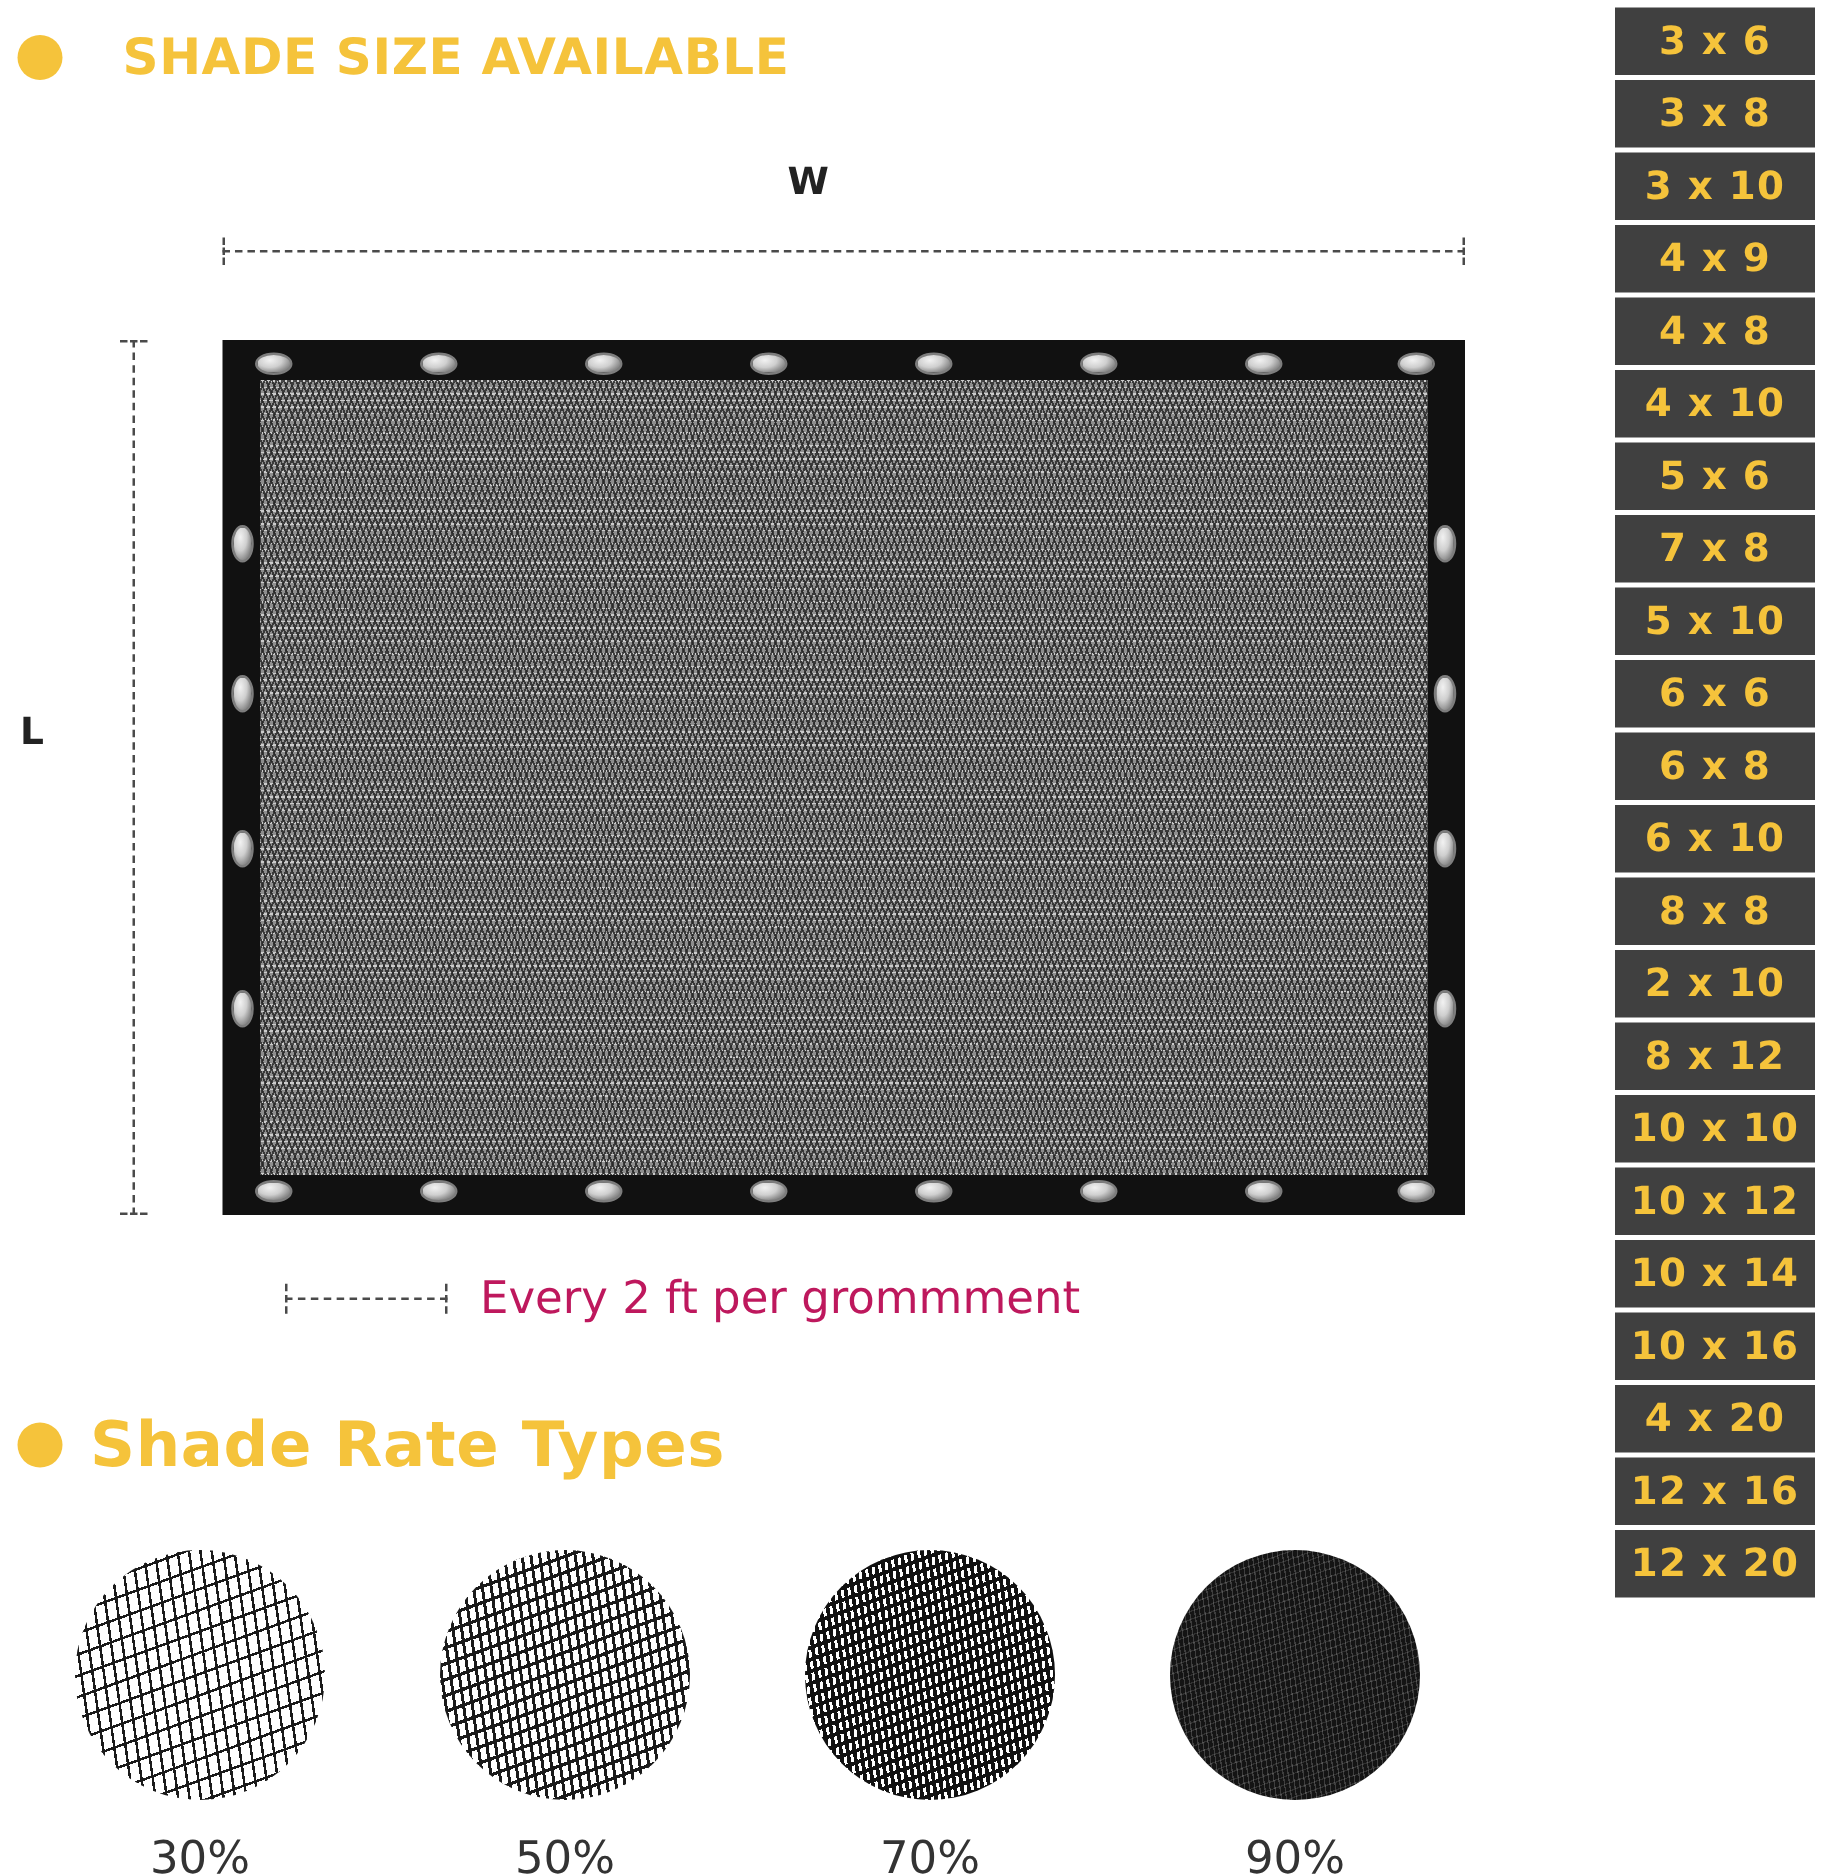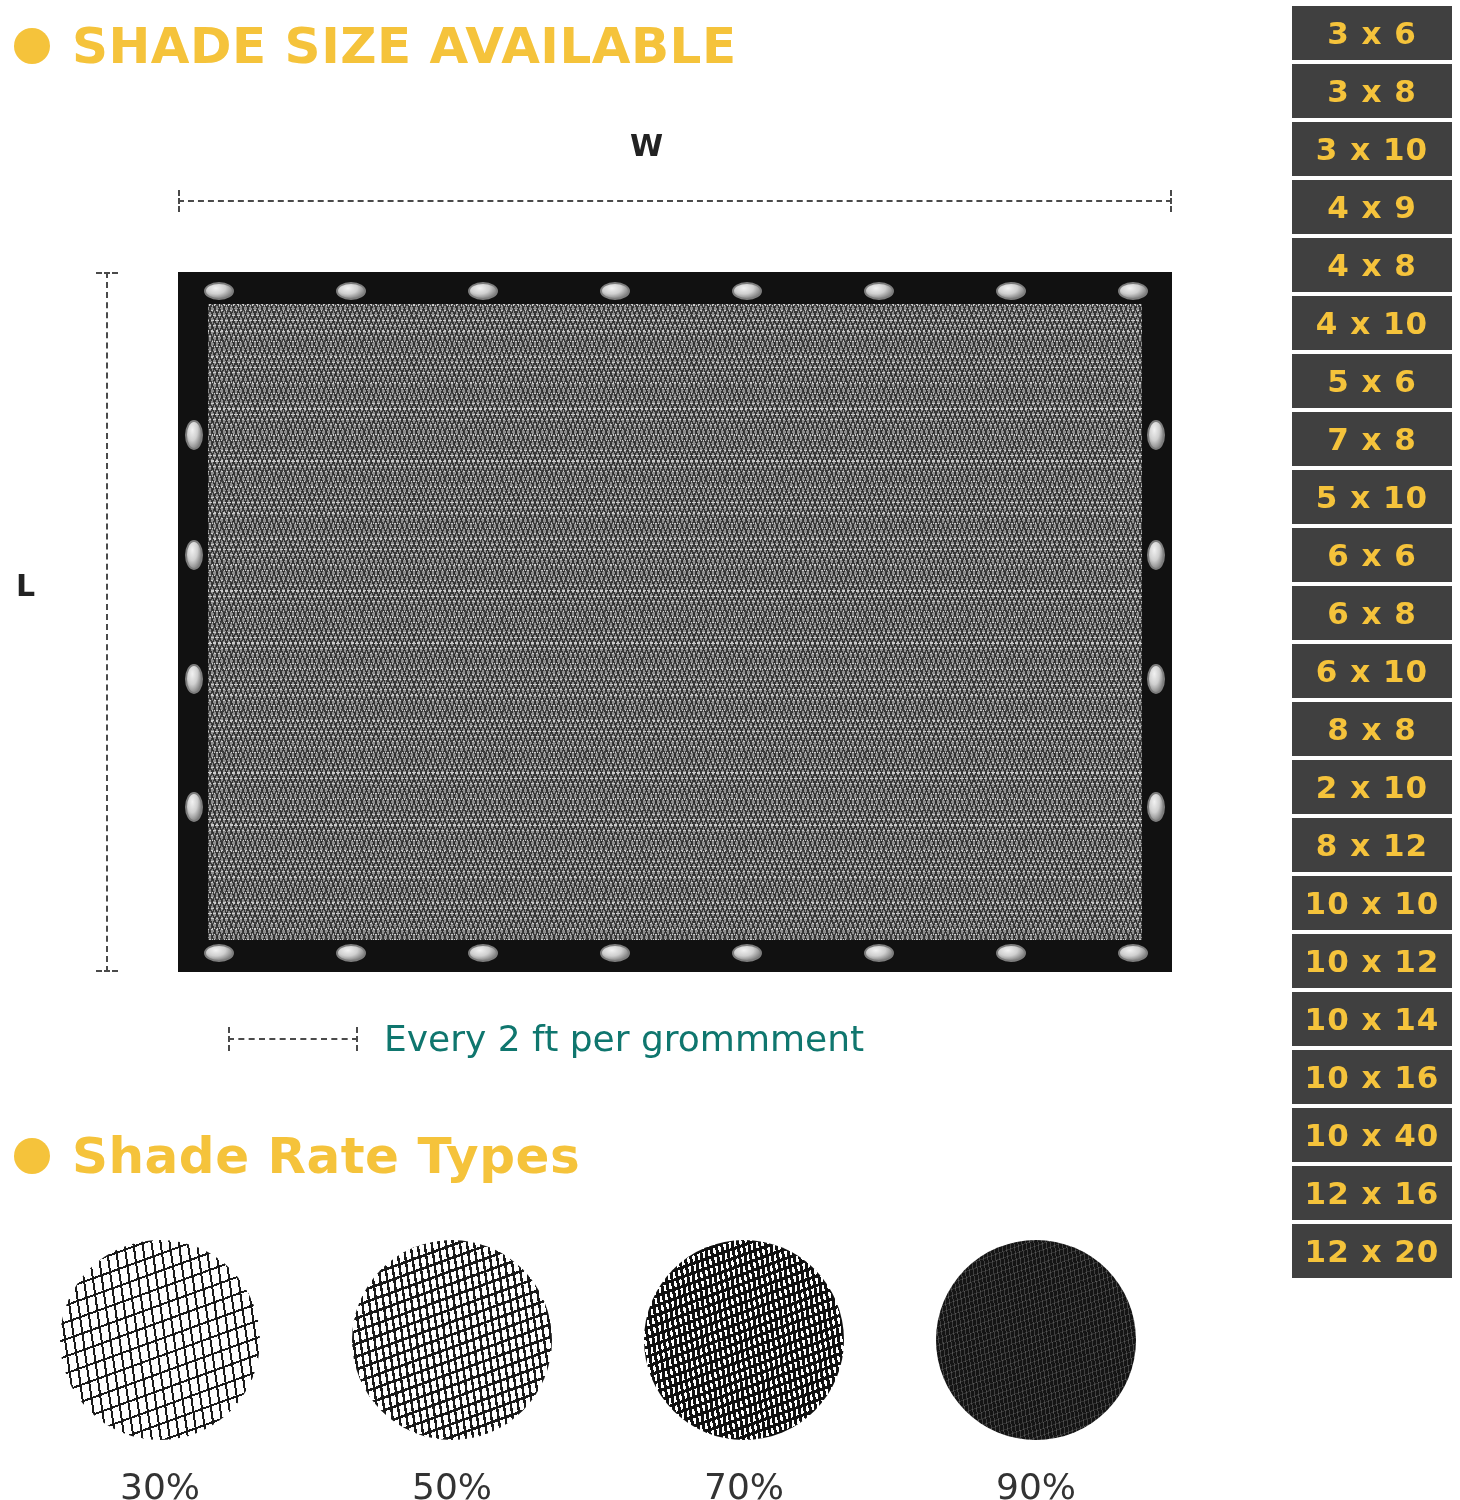--- a/index.html
+++ b/index.html
@@ -37,22 +37,23 @@
     flex: 0 0 auto;
   }
   .heading-text {
     color: #f5c33b;
     font-weight: bold;
     letter-spacing: 0.5px;
     white-space: nowrap;
   }
   #heading-shade-size { left: 14px; top: 20px; }
   #heading-shade-size .heading-text {
-    font-size: 50px;
+    font-size: 40px;
     line-height: 52px;
+    margin-left: 26px;
   }
   #heading-shade-rate { left: 14px; top: 1130px; }
   #heading-shade-rate .heading-text {
     font-size: 50px;
     line-height: 52px;
   }
 
   
   #w-label {
     position: absolute;
@@ -158,21 +159,21 @@
   }
   #grommet-note .mini-dim .cap {
     position: absolute; top: 0;
     width: 0; height: 24px;
     border-left: 2px dashed #4a4a4a;
   }
   #grommet-note .mini-dim .cap.l { left: 0; }
   #grommet-note .mini-dim .cap.r { right: 0; }
   #grommet-note-text {
     font-size: 36px;
-    color: #0f766e;
+    color: #be185d;
     white-space: nowrap;
   }
 
   
   #swatches {
     position: absolute;
     left: 60px; top: 1240px;
     width: 1130px;
     display: flex;
     gap: 92px;
@@ -339,16 +340,16 @@
   <div class="size-chip">6 x 6</div>
   <div class="size-chip">6 x 8</div>
   <div class="size-chip">6 x 10</div>
   <div class="size-chip">8 x 8</div>
   <div class="size-chip">2 x 10</div>
   <div class="size-chip">8 x 12</div>
   <div class="size-chip">10 x 10</div>
   <div class="size-chip">10 x 12</div>
   <div class="size-chip">10 x 14</div>
   <div class="size-chip">10 x 16</div>
-  <div class="size-chip">10 x 40</div>
+  <div class="size-chip">4 x 20</div>
   <div class="size-chip">12 x 16</div>
   <div class="size-chip">12 x 20</div>
 </div>
 
 </body></html>

